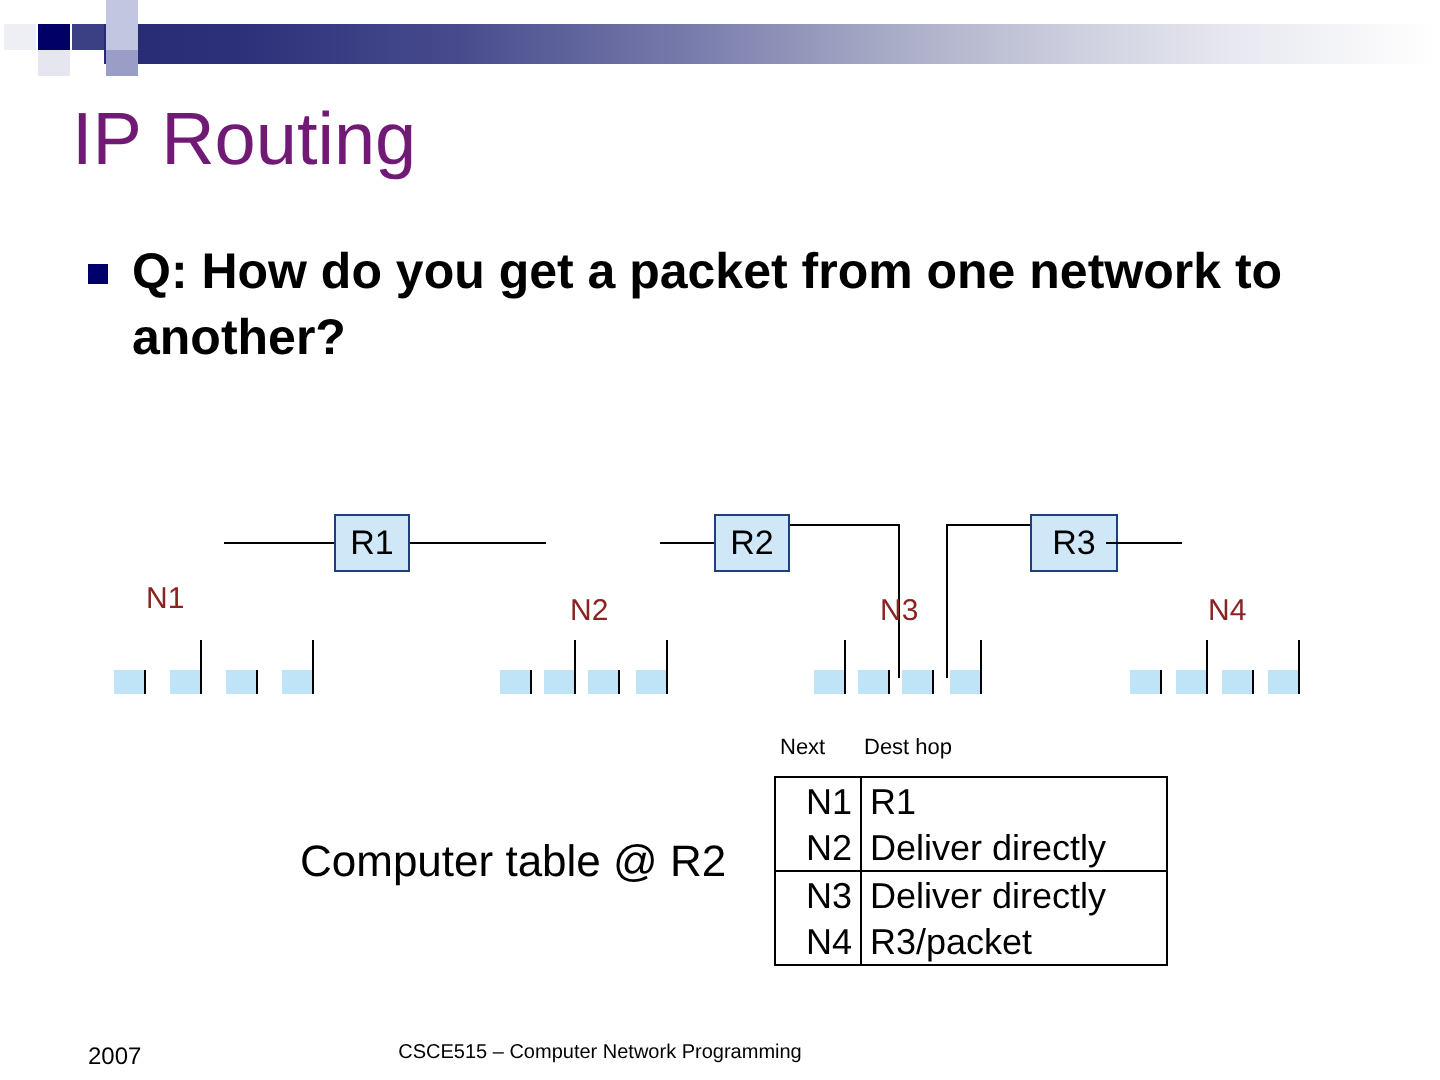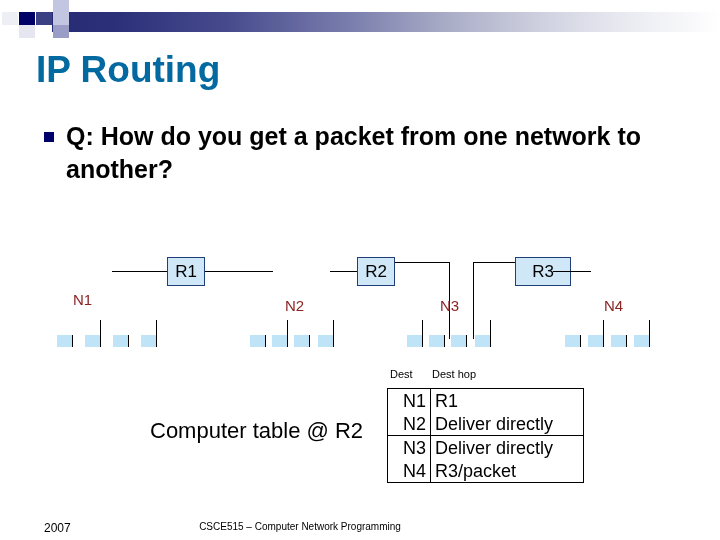--- a/index.html
+++ b/index.html
@@ -52,23 +52,23 @@
   .sq-g { left: 19px;  top: 25px;  width: 16px; height: 13px; background: #e5e6f0; }
   .sq-h { left: 2px;   top: 12px;  width: 16px; height: 13px; background: #eeeef5; }
   .sq-i { left: 36px;  top: 12px;  width: 16px; height: 13px; background: #3b3f84; }
 
   
   #slide-title {
     position: absolute;
     left: 36px;
     top: 48px;
     font-size: 37px;
-    font-weight: bold;
+    font-weight: normal;
     letter-spacing: 0px;
-    color: #0369a1;
+    color: #701a75;
     line-height: 44px;
     white-space: nowrap;
   }
 
   
   #bullet-block {
     position: absolute;
     left: 44px;
     top: 120px;
     width: 600px;
@@ -260,21 +260,21 @@
   <div class="router" style="left:357px; top:25px; width:38px; height:29px;">
     <span>R2</span>
   </div>
 
   <div class="wire wire-h" style="left:395px; top:30px; width:55px;"></div>
   <div class="wire wire-v" style="left:449px; top:30px; height:77px;"></div>
 
   <div class="wire wire-v" style="left:473px; top:30px; height:77px;"></div>
   <div class="wire wire-h" style="left:473px; top:30px; width:43px;"></div>
 
-  <div class="router" style="left:515px; top:25px; width:56px; height:29px;">
+  <div class="router" style="left:515px; top:25px; width:44px; height:29px;">
     <span>R3</span>
   </div>
 
   <div class="wire wire-h" style="left:553px; top:39px; width:38px;"></div>
 
   <div class="net-label" style="left:73px; top:60px;">N1</div>
   <div class="net-label" style="left:285px; top:66px;">N2</div>
   <div class="net-label" style="left:440px; top:66px;">N3</div>
   <div class="net-label" style="left:604px; top:66px;">N4</div>
 
@@ -324,21 +324,21 @@
   <div class="host-stem" style="left:626px; top:103px; height:12px;"></div>
 
   <div class="host" style="left:634px; top:103px;"></div>
   <div class="host-stem" style="left:649px; top:88px; height:27px;"></div>
 </div>
 
 <div id="rt-caption">Computer table @ R2</div>
 
 <div id="routing-table">
   <div id="rt-head">
-    <span class="h-dest">Dest</span>
+    <span class="h-dest">Next</span>
     <span class="h-next">Dest hop</span>
   </div>
   <table class="rt">
     <tbody>
       <tr>
         <td class="dest">N1</td>
         <td class="next">R1</td>
       </tr>
       <tr>
         <td class="dest">N2</td>

